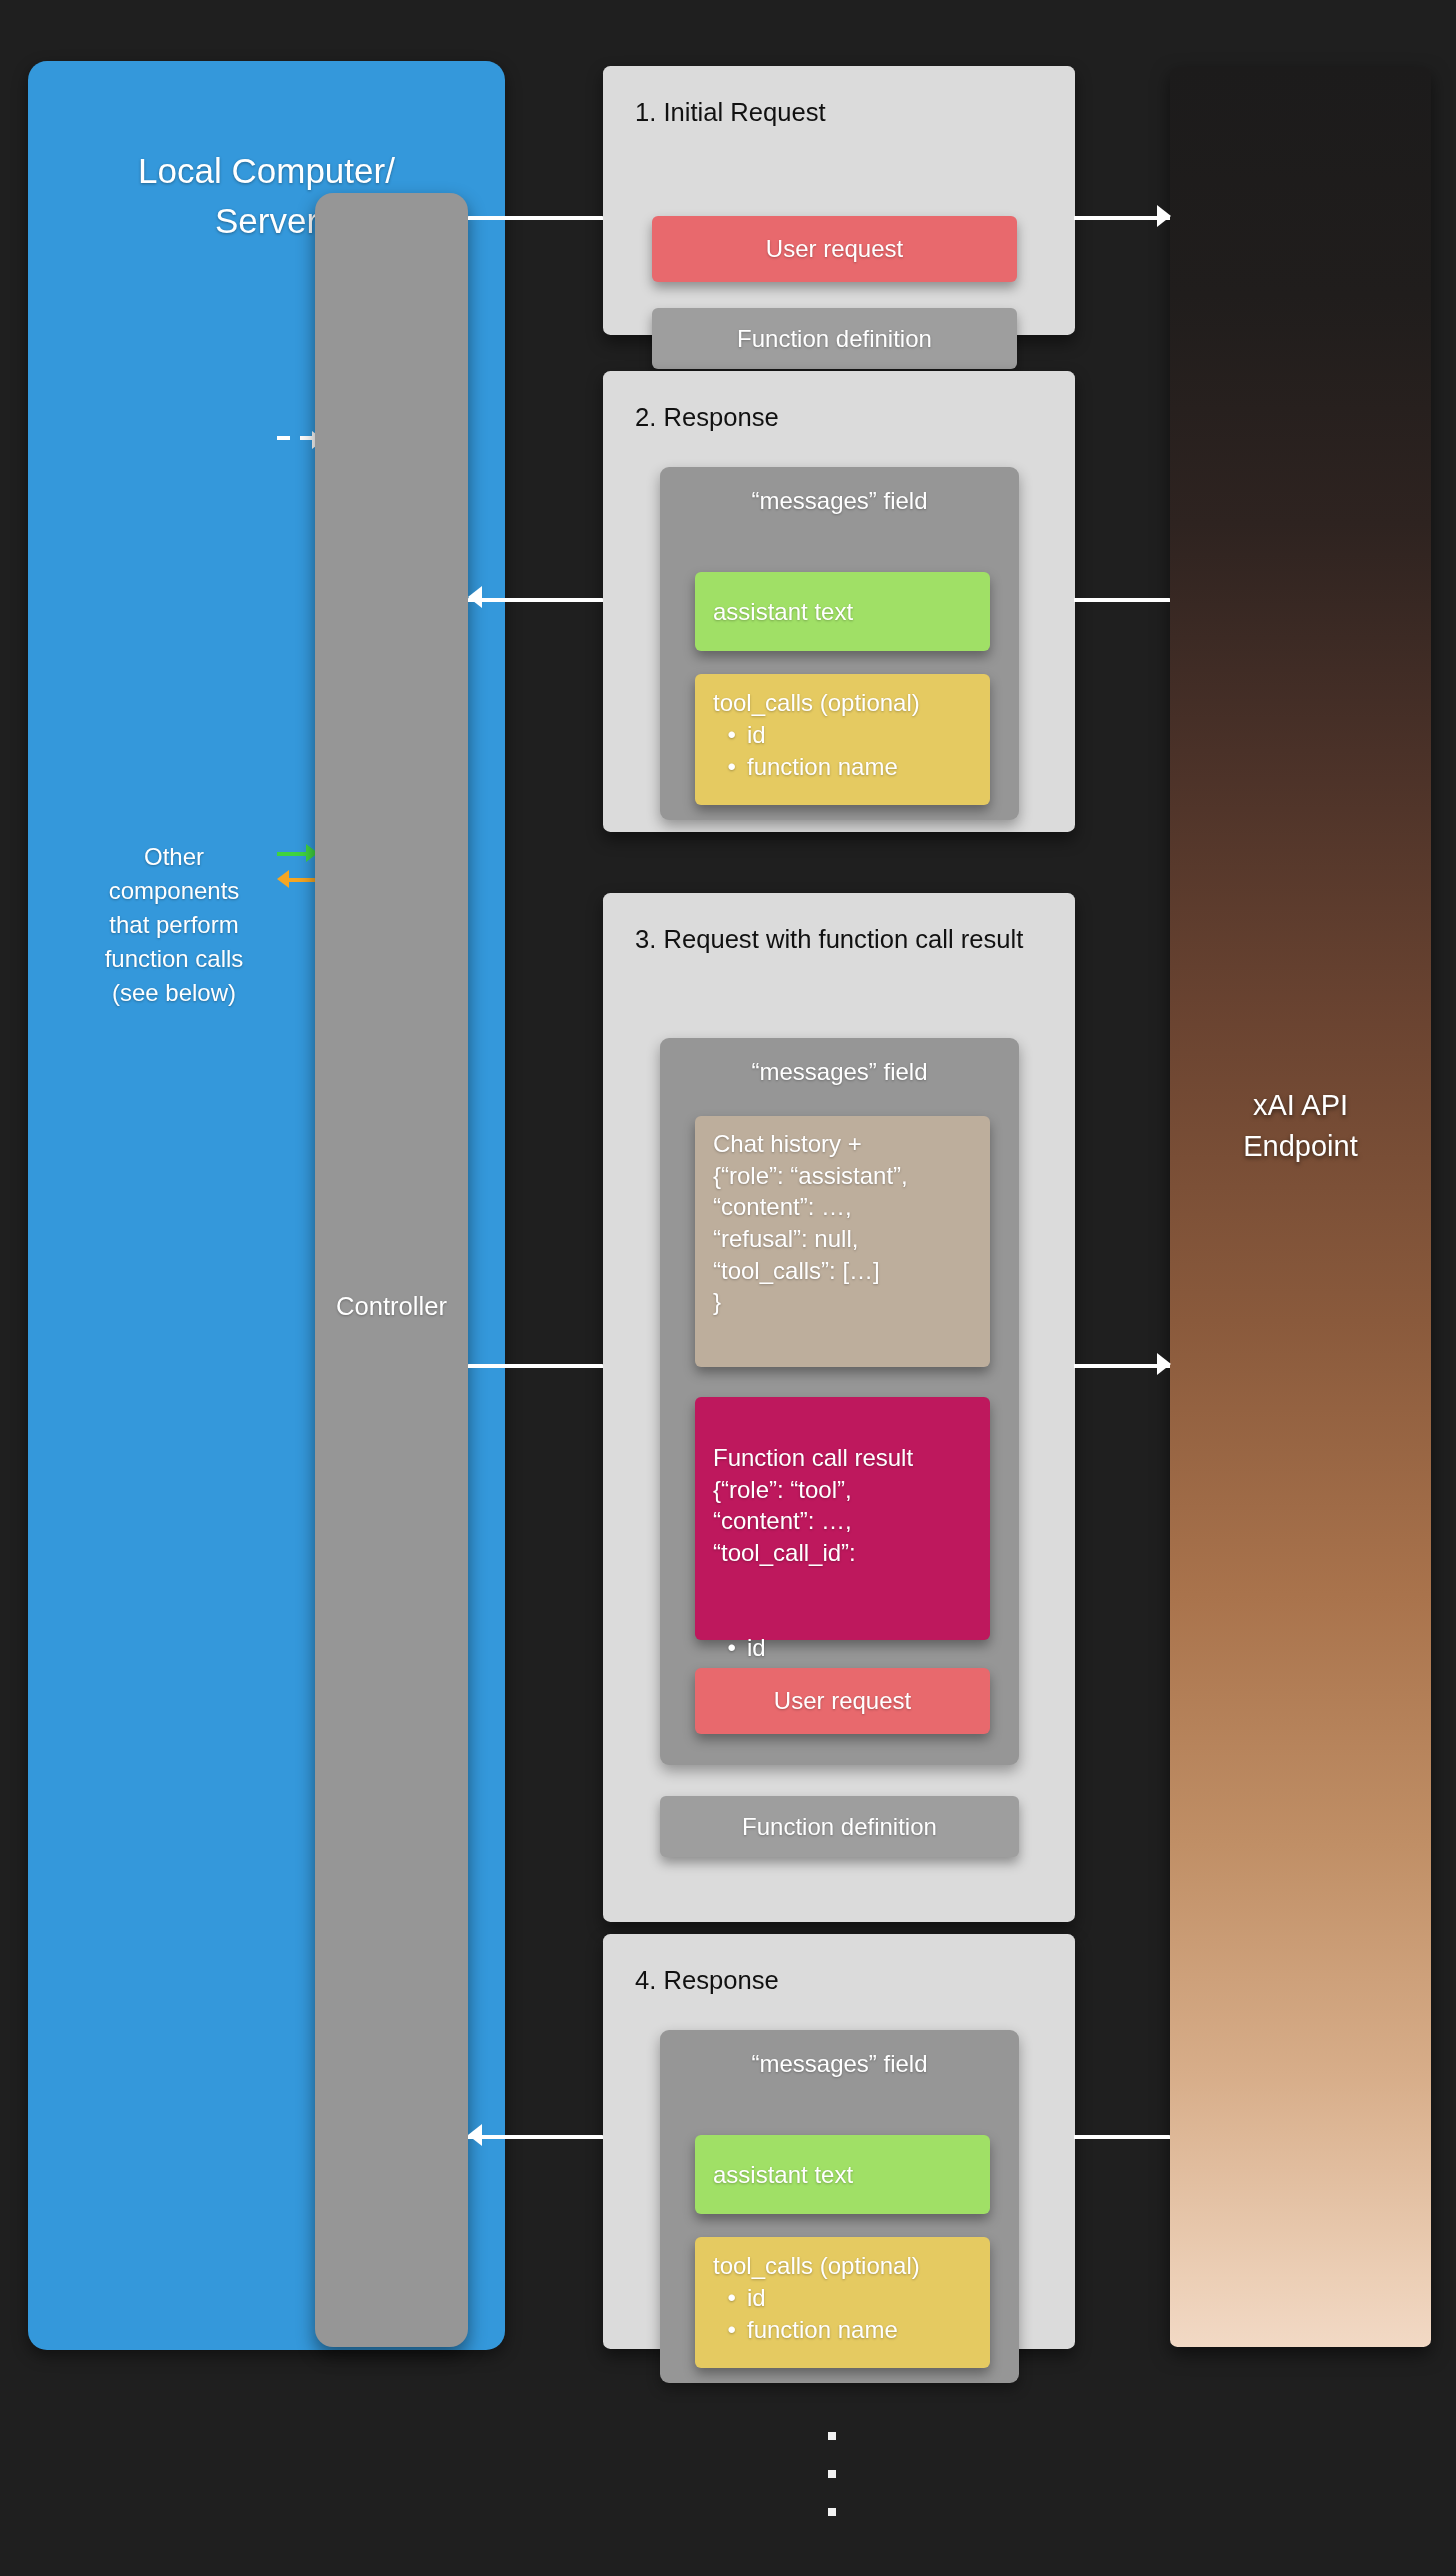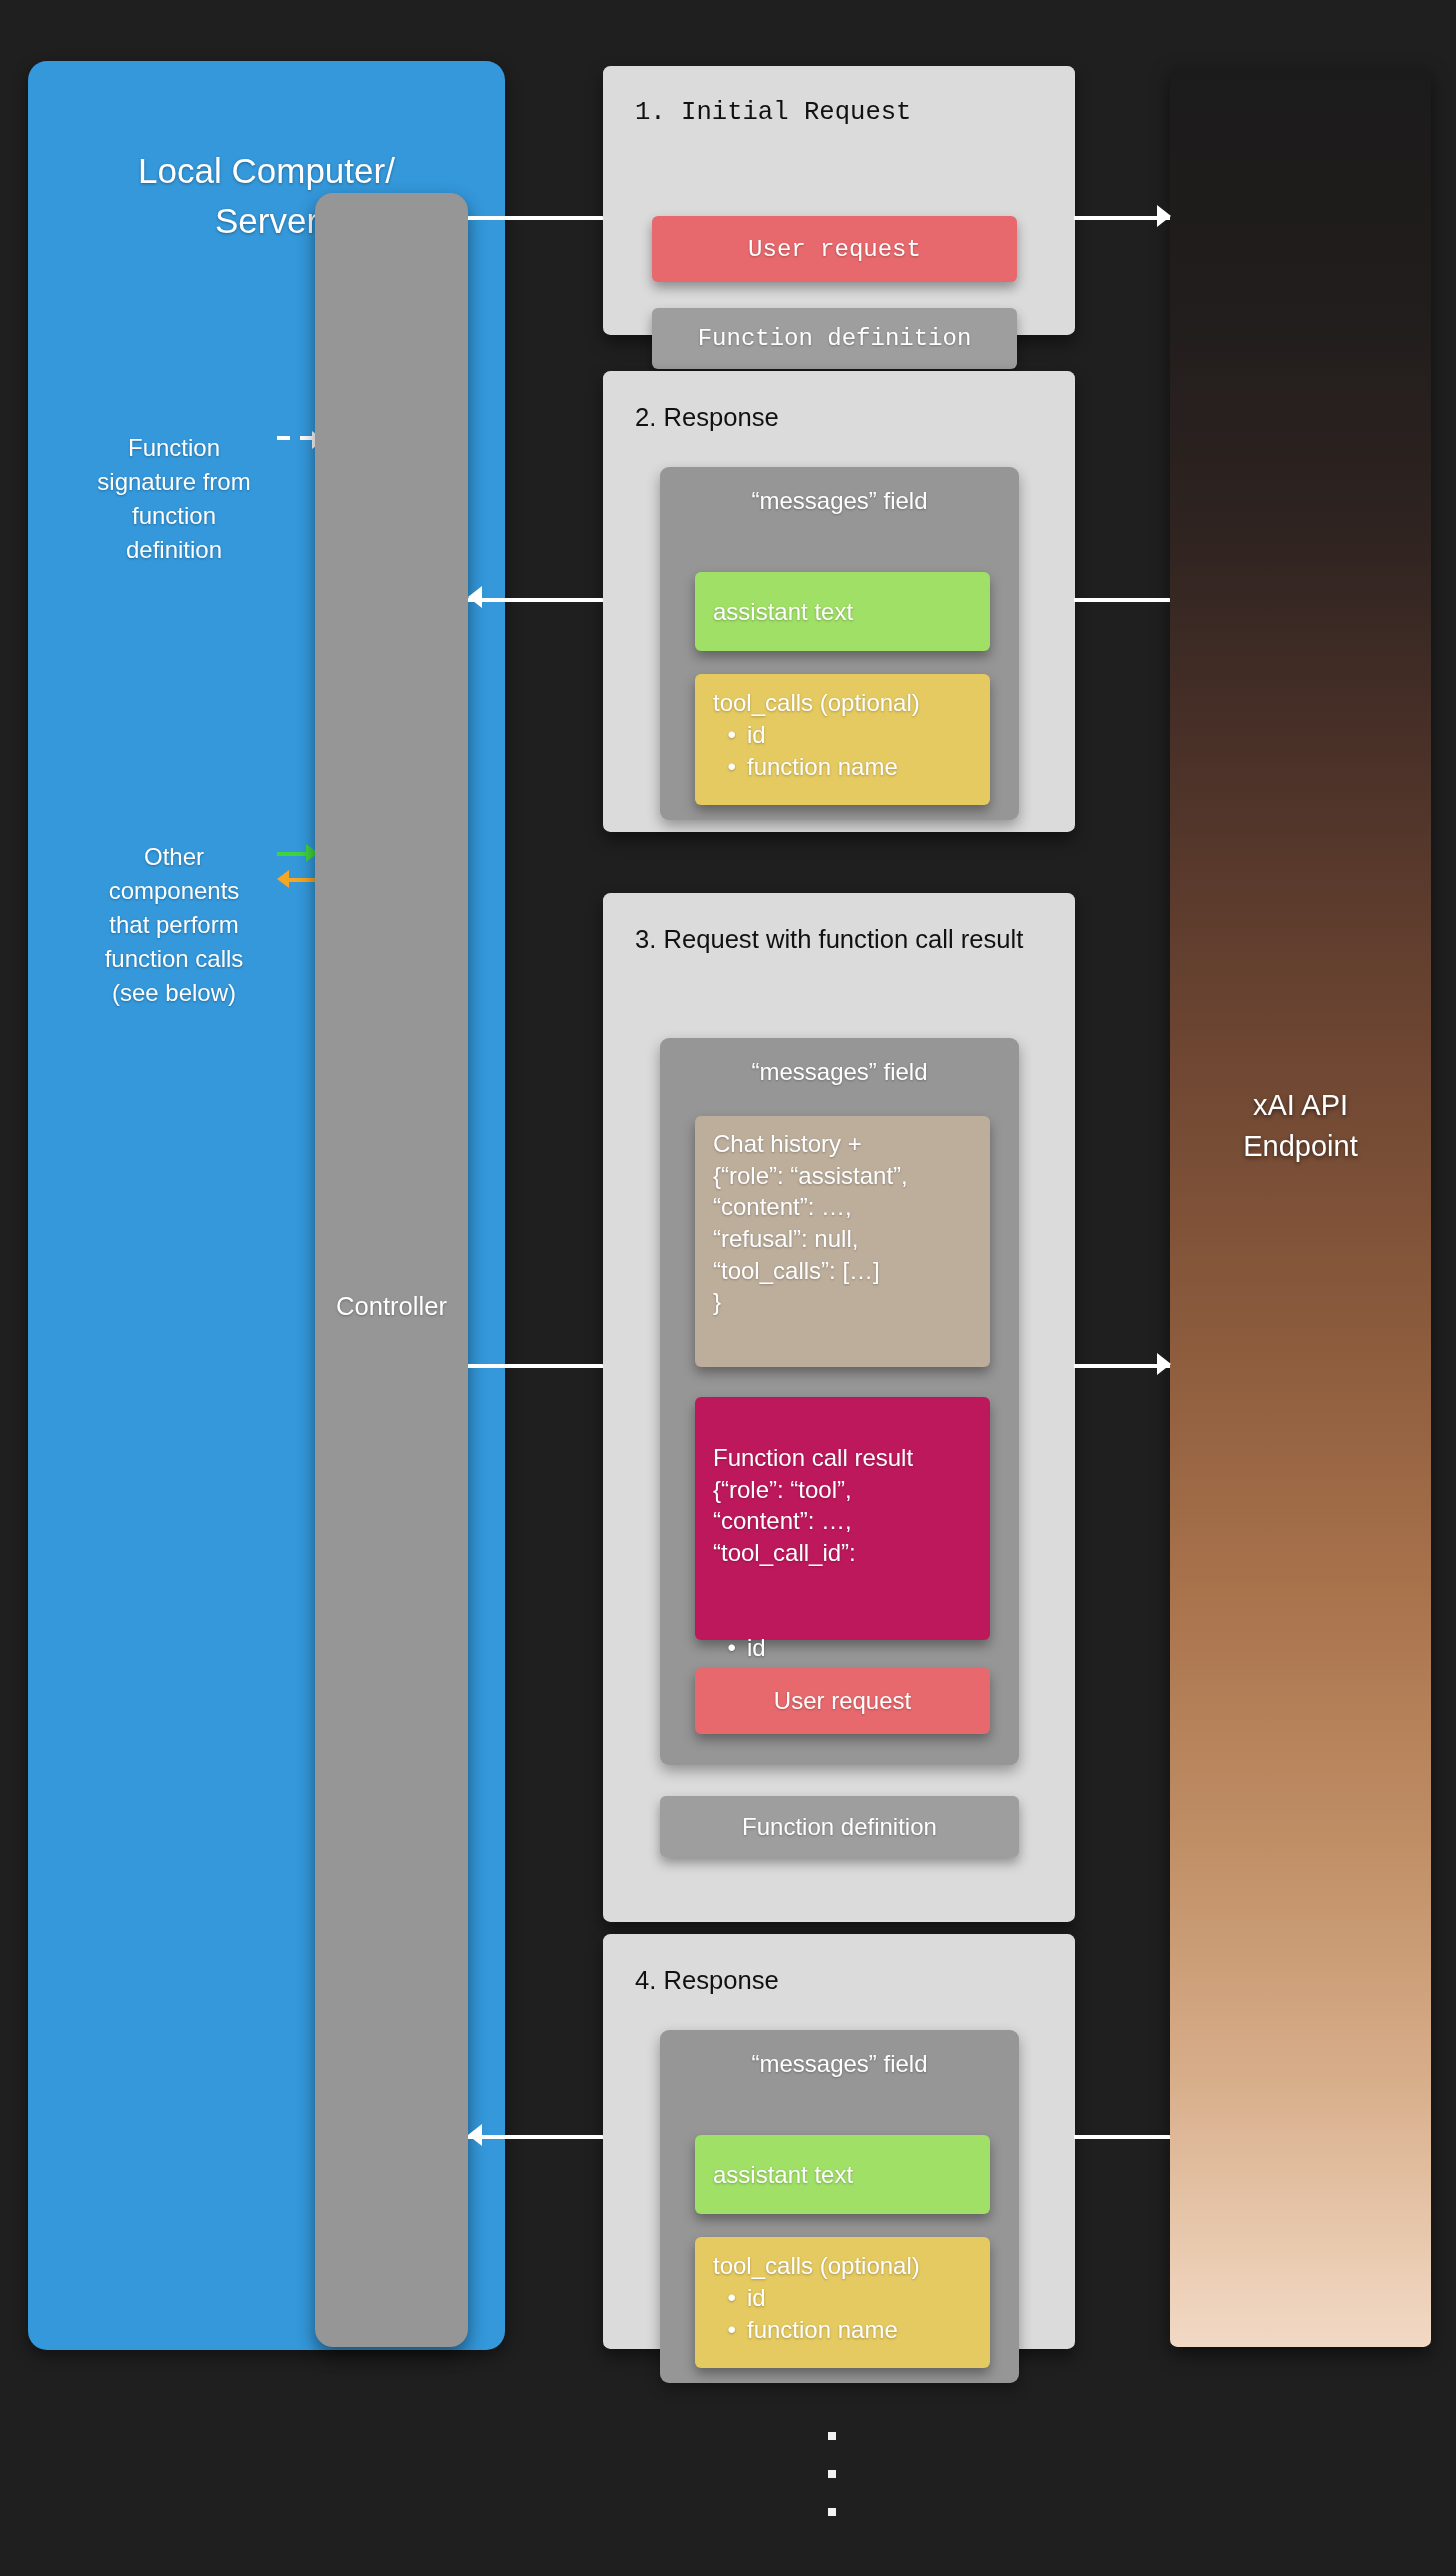--- a/index.html
+++ b/index.html
@@ -57,21 +57,21 @@
   
   .card{
     position:absolute;left:603px;width:472px;
     background:#dbdbdb;border-radius:7.3px;
     box-shadow:0 7.3px 16px rgba(0,0,0,.45);
   }
   .card-title{
     position:absolute;left:32px;top:29px;width:414px;
     color:#111;font-size:25.6px;line-height:1.38;
   }
-  #card1{top:66px;height:269px;font-family:Liberation Mono, monospace;}
+  #card1{top:66px;height:269px;}
   #card2{top:371px;height:461px;}
   #card3{top:869px;height:1029px;margin-top:24px;}
   #card4{top:1934px;height:415px;}
 
   
   .msgbox{
     position:absolute;background:#969696;border-radius:9px;
     box-shadow:0 6px 13.4px rgba(0,0,0,.33);
   }
   .msgbox-title{
@@ -115,24 +115,20 @@
 
   
   .vdot{position:absolute;width:8px;height:8px;background:#f2f2f2;}
 </style>
 </head>
 <body>
 
 <div class="abs" id="local-panel">
   <div id="local-title" style="white-space: pre-line;">Local Computer/
 Server</div>
-  <div class="side-note" id="note-signature" style="white-space: pre-line;">Function
-signature from
-function
-definition</div>
   <div class="side-note" id="note-other" style="white-space: pre-line;">Other
 components
 that perform
 function calls
 (see below)</div>
 </div>
 
 <div class="dash abs" style="left:277px;top:436px;width:38px;"></div>
 <div class="arrowhead ah-right-sm abs" style="left:312px;top:431px;"></div>
 

